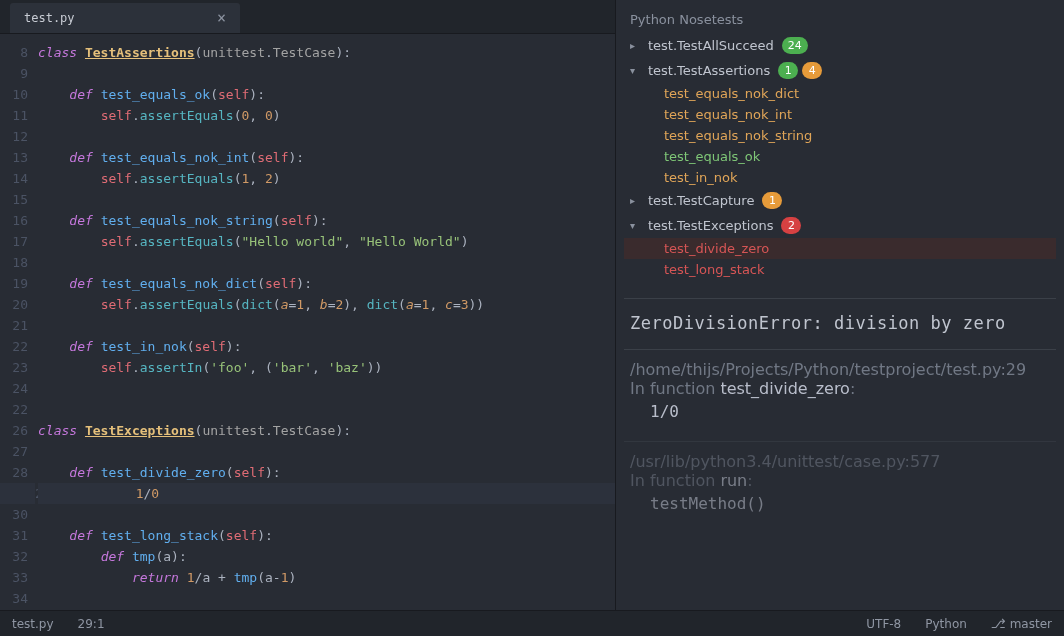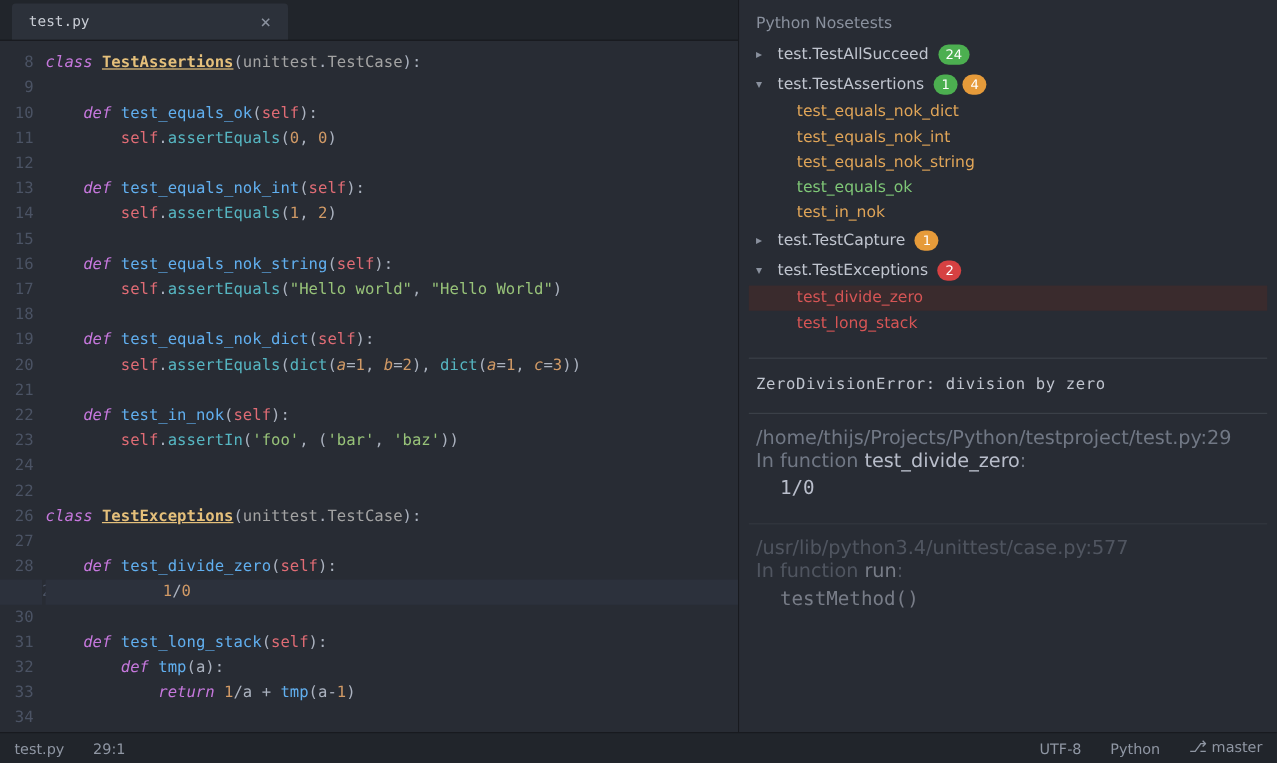--- a/index.html
+++ b/index.html
@@ -132,21 +132,21 @@
   .test-item.selected{ background:#3a2b2d;}
   .c-orange{color:#e0a558;}
   .c-green{color:#7fc777;}
   .c-red{color:#d65555;}
   .error-box{
     margin-top:18px;
     border-top:1px solid #3b4048;
     padding:14px 6px 6px 6px;
     color:#c0c5cf;
     font-family:"DejaVu Sans Mono",monospace;
-    font-size:13px;
+    font-size:17px;
     letter-spacing:0.5px;
   }
   .trace{
     margin-top:10px;
     border-top:1px solid #3b4048;
     padding:10px 6px;
     font-family:"DejaVu Sans",sans-serif;
     font-size:16px;
     color:#717885;
   }

